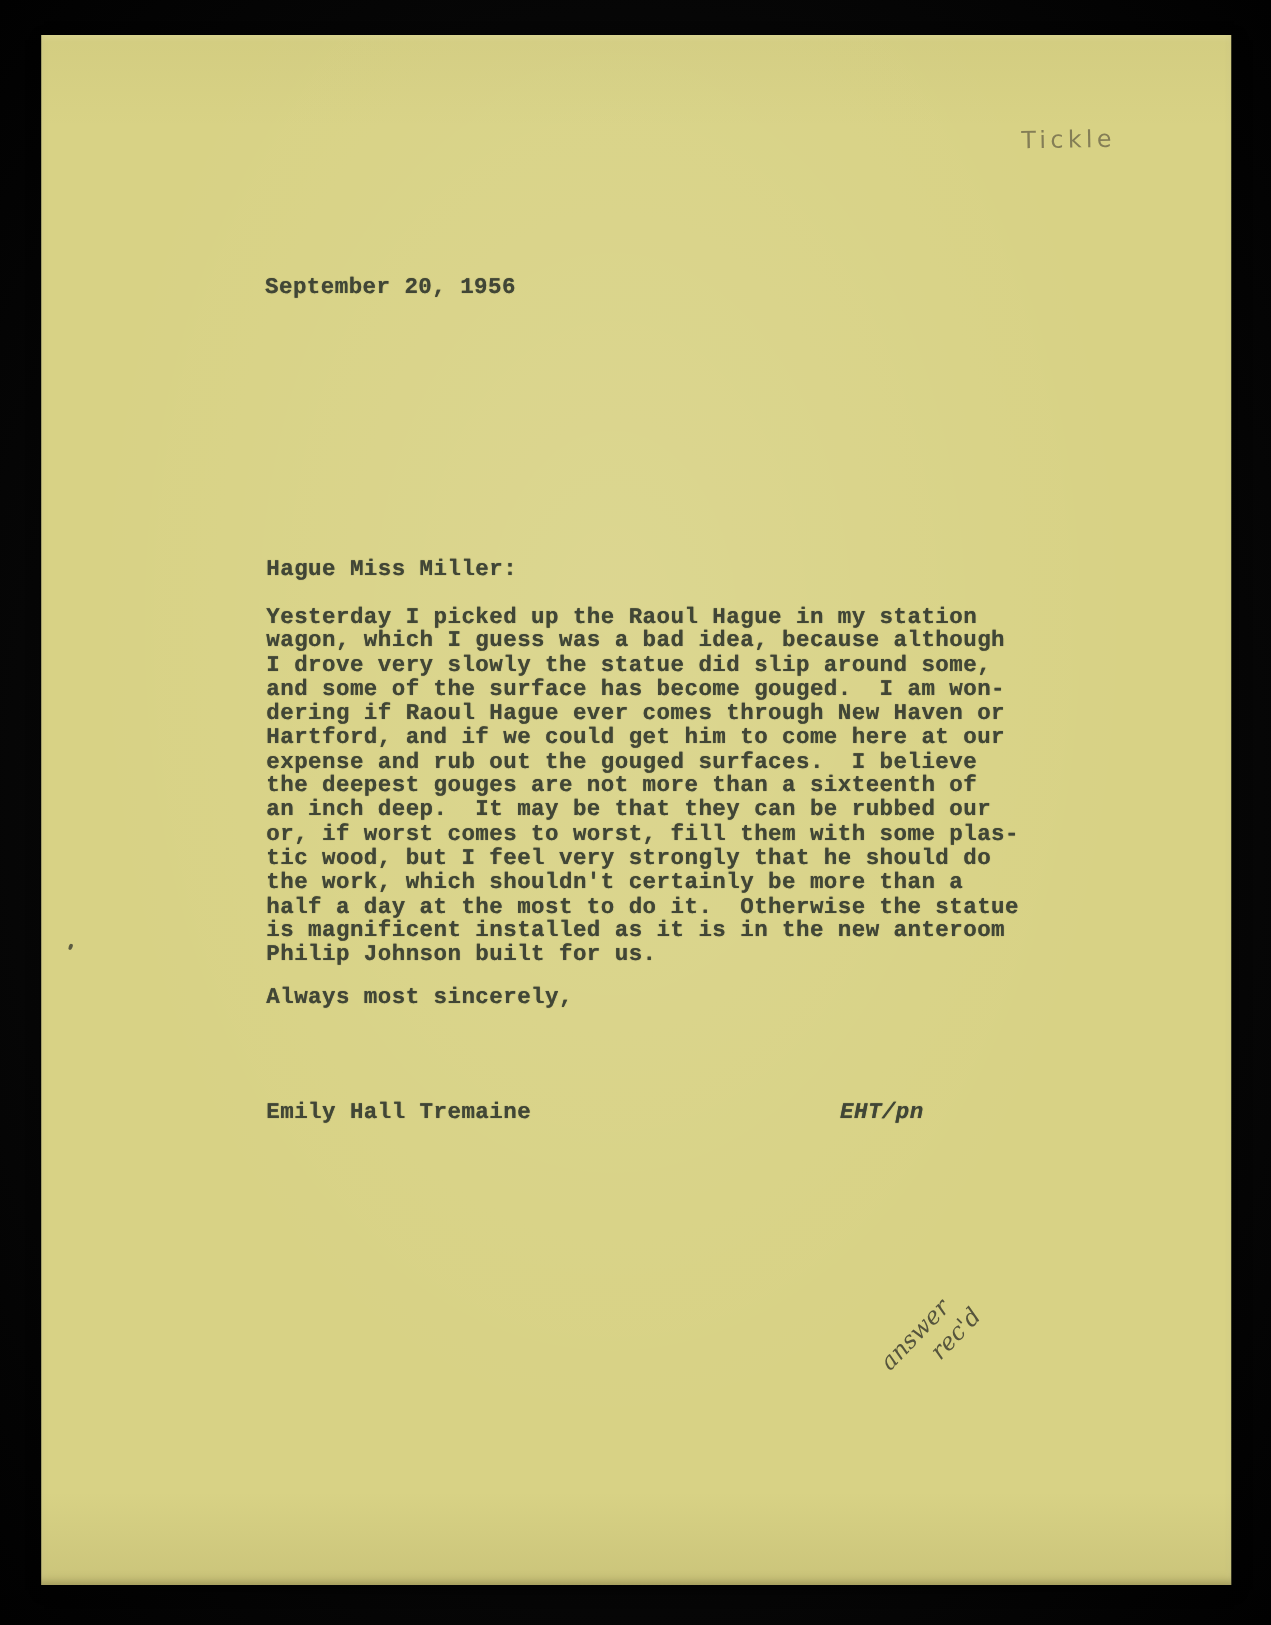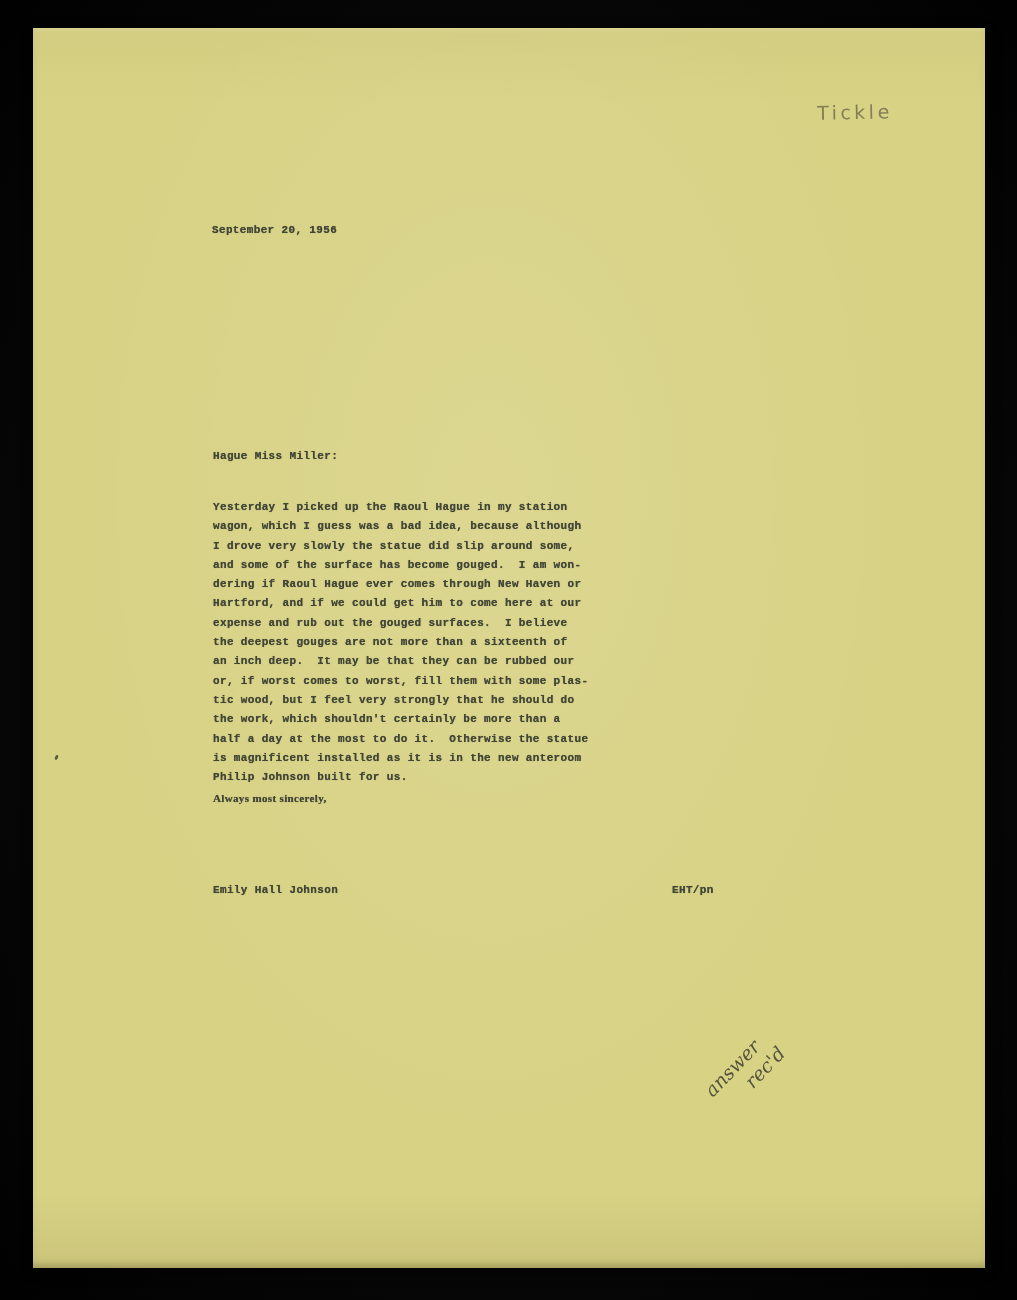--- a/index.html
+++ b/index.html
@@ -32,34 +32,34 @@
     box-shadow:
       inset 0 -6px 8px -4px rgba(110,100,50,0.55),
       inset 0 2px 5px rgba(255,255,240,0.18),
       2px 4px 10px rgba(0,0,0,0.7);
   }
   
   .typed {
     position: absolute;
     color: #414636;
     font-family: "Liberation Mono", monospace;
-    font-size: 11px;
+    font-size: 18px;
     font-weight: bold;
     line-height: 19.3px;
     letter-spacing: 0.35px;
     white-space: pre;
     text-shadow: 0 0 0.7px rgba(62,67,48,0.85);
   }
   .typed-date       { left: 179px; top: 193px; }
   .typed-recipient  { left: 180px; top: 287px; }
   .typed-salutation { left: 180px; top: 419px; }
-  .typed-body       { left: 180px; top: 470px; }
-  .typed-closing    { left: 180px; top: 761px; font-family: Liberation Serif, serif; }
+  .typed-body       { left: 180px; top: 457px; }
+  .typed-closing    { left: 180px; top: 761px; }
   .typed-signature  { left: 180px; top: 853px; }
-  .typed-initials   { left: 639px; top: 853px; }
+  .typed-initials   { left: 639px; top: 853px; font-style: italic; }
   .typed-postscript { left: 180px; top: 928px; }
 
   
   .hand-tickle {
     position: absolute;
     left: 784px;
     top: 73px;
     color: #847e56;
     font-family: "DejaVu Sans", sans-serif;
     font-size: 19px;
@@ -116,21 +116,21 @@
 an inch deep.  It may be that they can be rubbed our
 or, if worst comes to worst, fill them with some plas-
 tic wood, but I feel very strongly that he should do
 the work, which shouldn't certainly be more than a
 half a day at the most to do it.  Otherwise the statue
 is magnificent installed as it is in the new anteroom
 Philip Johnson built for us.</div>
 
     <div class="typed typed-closing">Always most sincerely,</div>
 
-    <div class="typed typed-signature">Emily Hall Johnson</div>
+    <div class="typed typed-signature">Emily Hall Tremaine</div>
 
     <div class="typed typed-initials">EHT/pn</div>
 
 
     <div class="hand-answer">
       <div class="line1">answer</div>
       <div class="line2">rec'd</div>
     </div>
 
     <div class="speck"></div>

